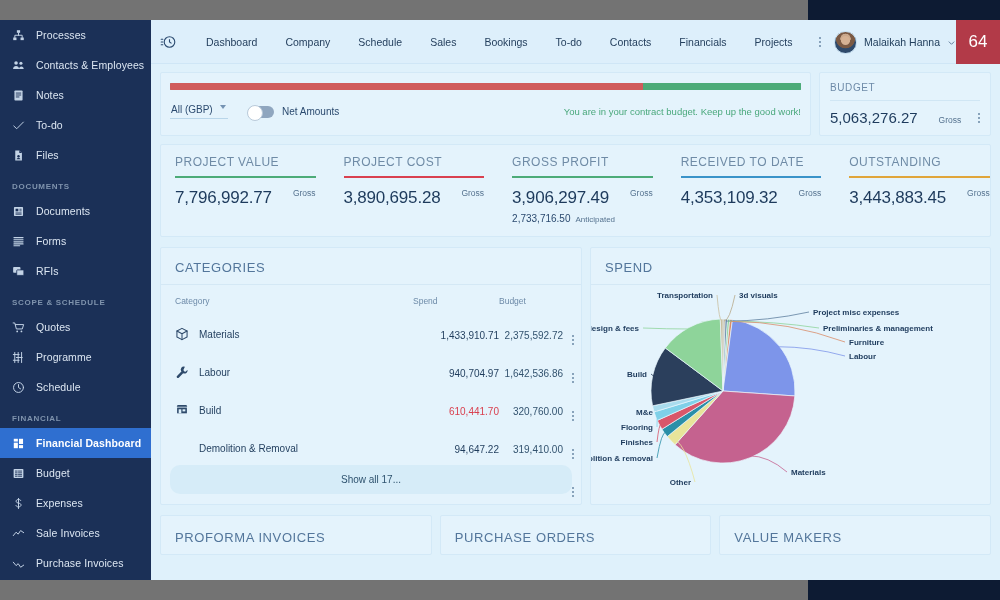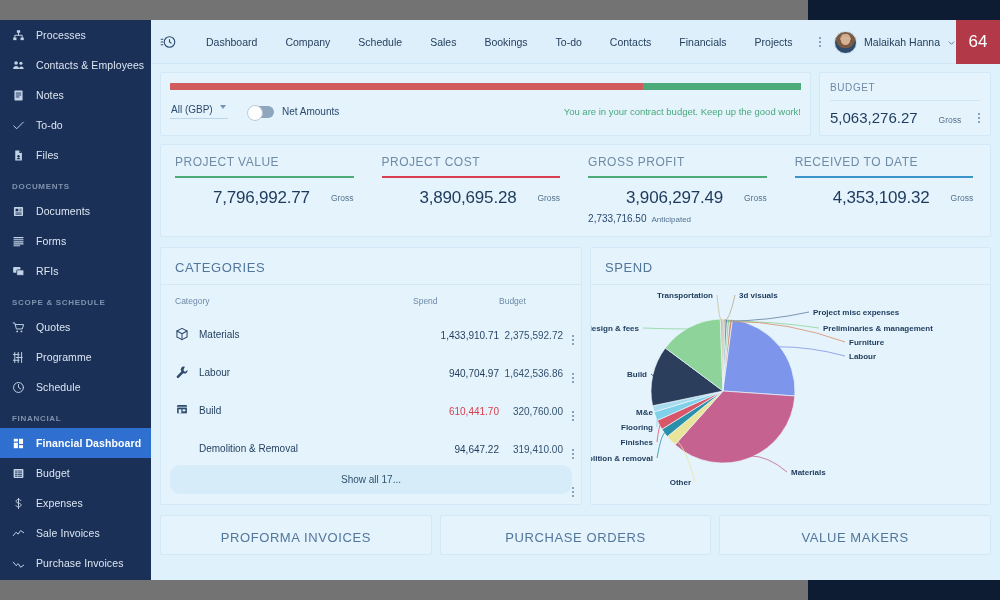--- a/index.html
+++ b/index.html
@@ -130,21 +130,21 @@
   #kpi-card {
     margin: 8px 9px 0 9px; background: #e4f3fc;
     border: 1px solid #d3e9f7; border-radius: 2px;
     display: flex; padding: 10px 0 12px 0;
   }
   .kpi { flex: 1; padding: 0 14px; }
   .kpi-title {
     font-size: 12px; color: #6f8ba6; letter-spacing: .5px; white-space: nowrap;
   }
   .kpi-rule { height: 2px; margin: 7px 0 10px 0; }
-  .kpi-valrow { display: flex; align-items: center; gap: 5px; margin-left: 38px; }
+  .kpi-valrow { display: flex; align-items: flex-start; gap: 5px; }
   .kpi-val { font-size: 17px; color: #1d3a5c; letter-spacing: -.2px; white-space: nowrap; }
   .kpi-sub { margin-top: 5px; display: flex; align-items: baseline; gap: 5px; }
   .kpi-sub-val { font-size: 10px; color: #2b4a6f; }
   .kpi-sub-lbl { font-size: 8px; color: #55728f; }
 
   
   #mid-row { display: flex; gap: 8px; padding: 10px 9px 0 9px; height: 268px; }
   #categories-card, #spend-card {
     background: #e4f3fc; border: 1px solid #d3e9f7; border-radius: 2px;
     padding: 10px 0 0 0; position: relative; overflow: hidden;
@@ -182,21 +182,21 @@
 
   
   #pie-area { position: relative; width: 100%; height: 224px; }
   #pie-area svg { display: block; }
   .pie-lbl {
     font-size: 8px; font-weight: bold; fill: #1d3a5c;
     font-family: "Liberation Sans", sans-serif;
   }
 
   
-  #bottom-row { display: flex; gap: 8px; padding: 10px 9px 0 9px; text-align: center; }
+  #bottom-row { display: flex; gap: 8px; padding: 10px 9px 0 9px; }
   .bottom-card {
     flex: 1; background: #e4f3fc; border: 1px solid #d3e9f7;
     border-radius: 2px; padding: 12px 0 0 0; height: 40px;
   }
   .bottom-card .panel-title { border-bottom: none; }
 </style>
 </head>
 <body>
 
 <div id="app">

